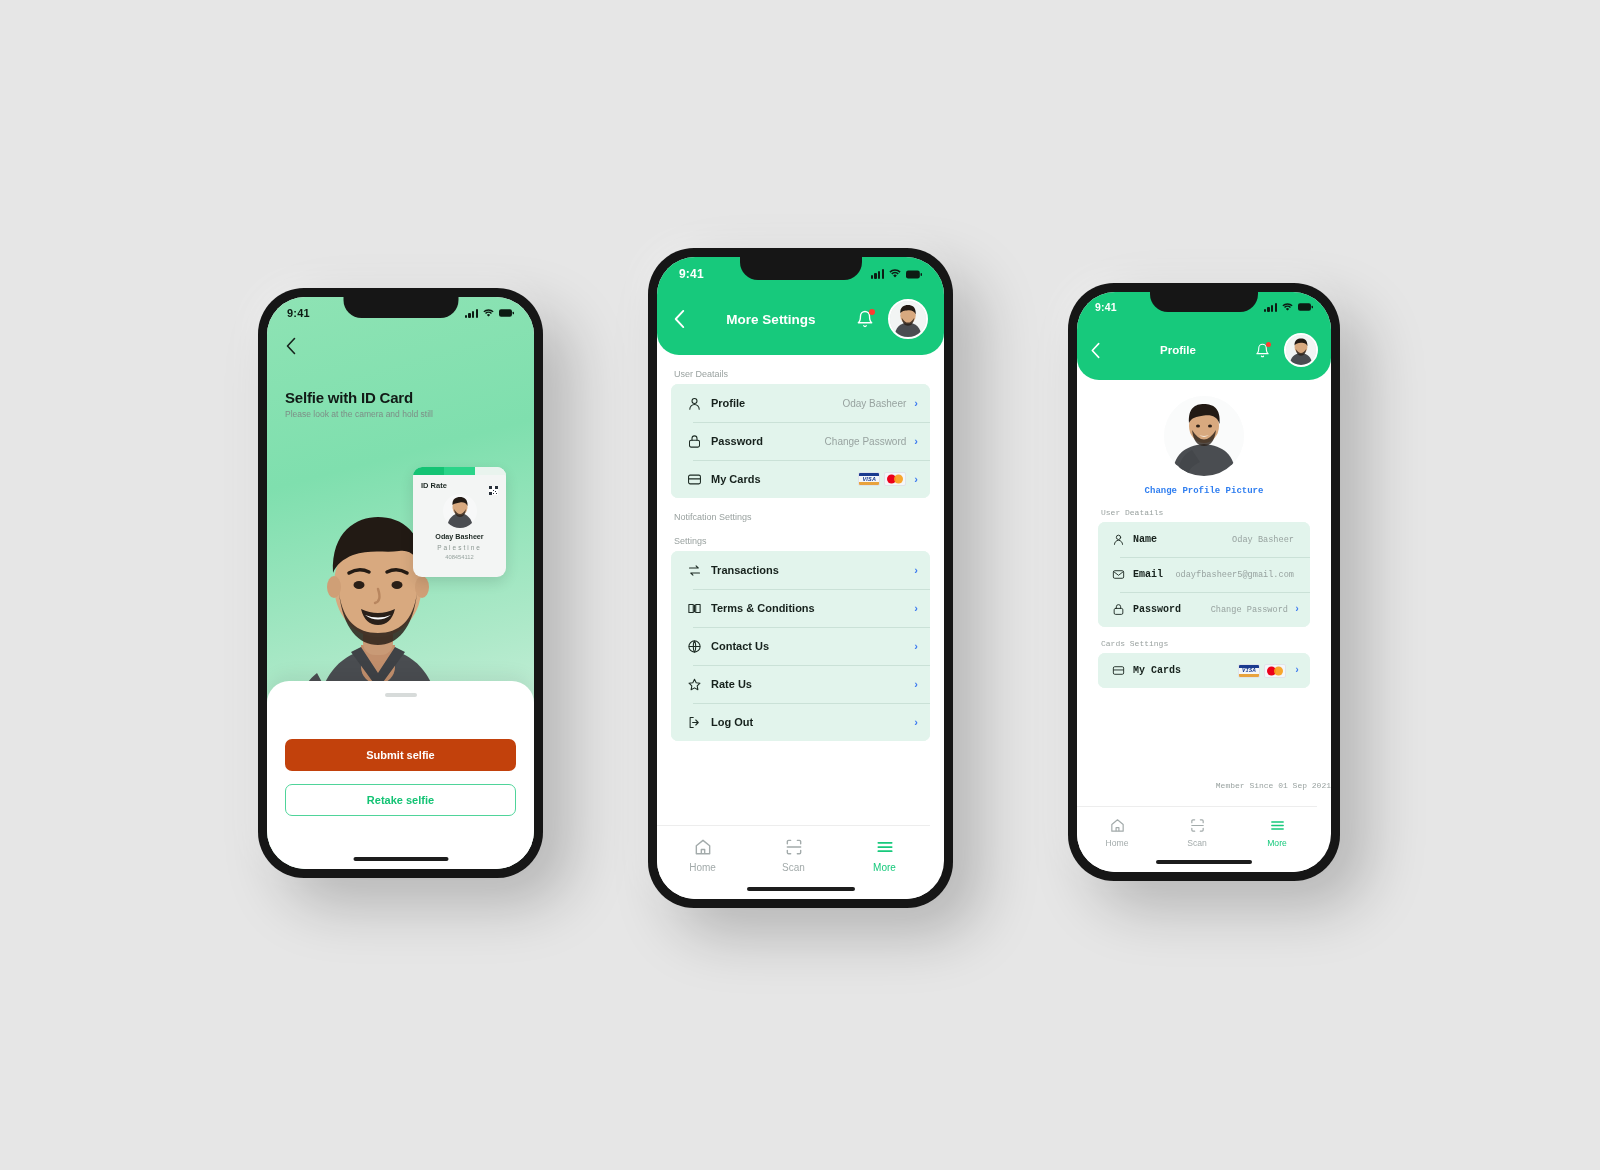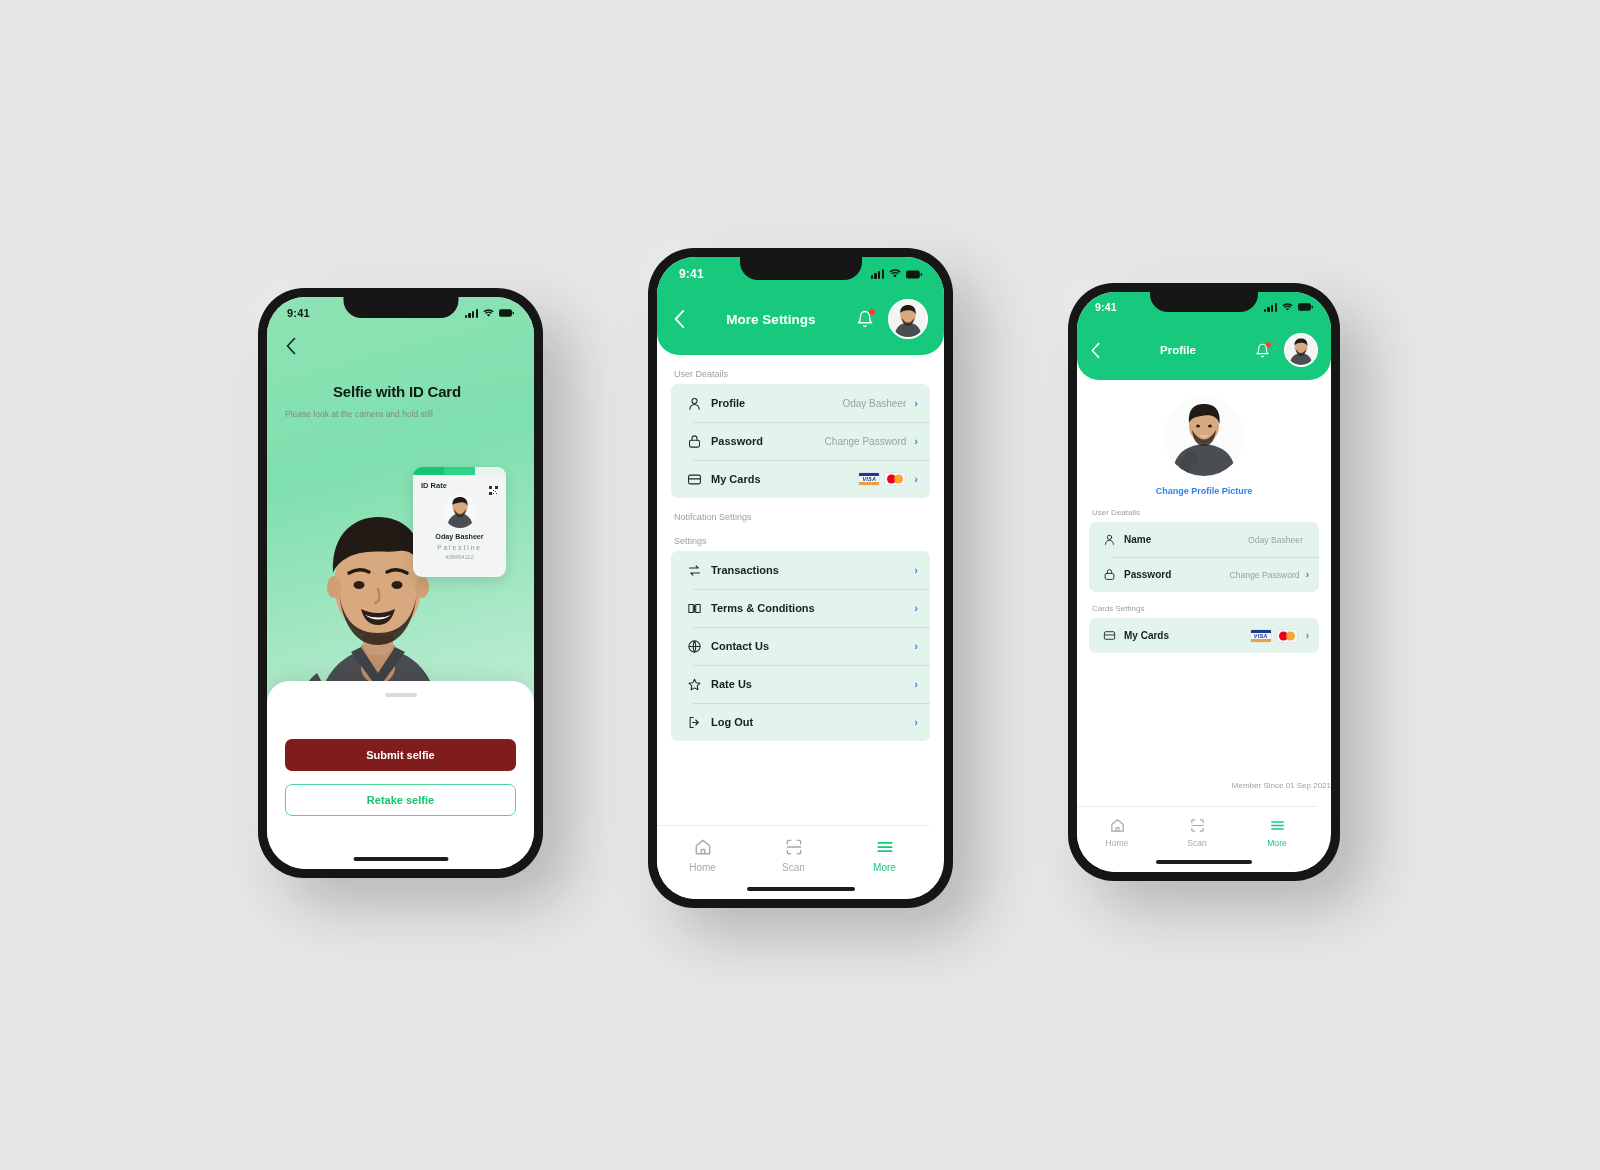--- a/index.html
+++ b/index.html
@@ -106,21 +106,21 @@
   
   #phone1 { left: 258px; top: 288px; width: 285px; height: 590px; }
   #phone1 .notch { width: 115px; height: 21px; }
   #phone1 .homebar { width: 95px; height: 4px; }
   #phone1 .statusbar { height: 32px; padding: 0 20px; font-size: 11px; }
   #phone1 .p1-bg {
     position: absolute; inset: 0;
     background: linear-gradient(165deg, #8ee3b4 0%, #7fdfae 30%, #aee9c9 62%, #e9f7ef 100%);
   }
   #phone1 .p1-back { position: absolute; top: 40px; left: 18px; color: #16241c; cursor: pointer; }
-  #phone1 .p1-title { position: absolute; top: 86px; left: 18px; font-size: 15px; font-weight: 700; color: #111a16; letter-spacing: -.2px; margin-left: 48px; }
+  #phone1 .p1-title { position: absolute; top: 92px; left: 18px; font-size: 15px; font-weight: 700; color: #111a16; letter-spacing: -.2px; }
   #phone1 .p1-sub { position: absolute; top: 112px; left: 18px; font-size: 8.5px; color: #7d8d86; }
   #phone1 .selfie {
     position: absolute; left: 6px; top: 160px; width: 210px; height: 290px;
   }
   #phone1 .idcard {
     position: absolute; left: 146px; top: 170px; width: 93px; height: 110px;
     background: #f3f5f4; border-radius: 9px; overflow: hidden;
     box-shadow: 0 5px 14px rgba(0,0,0,.12);
   }
   #phone1 .idcard .stripe { display: flex; height: 8px; }
@@ -136,21 +136,21 @@
   #phone1 .id-country { text-align: center; font-size: 6.5px; color: #8a9691; letter-spacing: 2px; margin-top: 3px; }
   #phone1 .id-num { text-align: center; font-size: 5.8px; color: #98a4a0; margin-top: 3px; }
   #phone1 .sheet {
     position: absolute; left: 0; right: 0; bottom: 0; height: 188px;
     background: #fff; border-radius: 22px 22px 38px 38px;
     box-shadow: 0 -6px 18px rgba(0,0,0,.07);
   }
   #phone1 .grab { width: 32px; height: 3.5px; border-radius: 2px; background: #d7dbda; margin: 12px auto 0; }
   .btn-primary {
     display: flex; align-items: center; justify-content: center;
-    background: #7f1d1d; color: #fff; border-radius: 7px; font-weight: 700; cursor: pointer;
+    background: #c2410c; color: #fff; border-radius: 7px; font-weight: 700; cursor: pointer;
   }
   .btn-outline {
     display: flex; align-items: center; justify-content: center;
     background: #fff; color: #14c374; border: 1.3px solid #4fd49a;
     border-radius: 7px; font-weight: 700; cursor: pointer;
   }
   #phone1 .btn-primary { position: absolute; left: 18px; right: 18px; top: 58px; height: 32px; font-size: 11px; }
   #phone1 .btn-outline { position: absolute; left: 18px; right: 18px; top: 103px; height: 32px; font-size: 11px; }
 
   
@@ -199,21 +199,21 @@
   
   #phone3 { left: 1068px; top: 283px; width: 272px; height: 598px; }
   #phone3 .notch { width: 108px; height: 20px; }
   #phone3 .homebar { width: 96px; height: 4px; }
   #phone3 .statusbar { height: 30px; padding: 0 18px; font-size: 10.5px; color: #fff; }
   #phone3 .ghead { height: 88px; padding: 0 13px 13px; }
   #phone3 .ghead-title { font-size: 11.5px; }
   #phone3 .avatar { width: 34px; height: 34px; }
   #phone3 .bell svg { width: 15px; height: 15px; }
   #phone3 .bell .dot { width: 5px; height: 5px; }
-  #phone3 .body { position: absolute; top: 88px; left: 0; right: 0; bottom: 66px; background: #fff; padding: 0 12px; }
+  #phone3 .body { position: absolute; top: 88px; left: 0; right: 0; bottom: 66px; background: #fff; padding: 0 21px; font-family: Liberation Mono, monospace; }
   #phone3 .bigavatar {
     width: 80px; height: 80px; border-radius: 50%; margin: 16px auto 0;
     background: #fafbfb; position: relative; overflow: hidden;
   }
   #phone3 .change-pic { text-align: center; color: #2f7ef0; font-size: 9px; font-weight: 600; margin-top: 10px; cursor: pointer; }
   #phone3 .sec-label { font-size: 8px; margin: 12px 0 5px 3px; }
   #phone3 .row { height: 35px; padding: 0 10px; }
   #phone3 .row-icon { width: 20px; height: 20px; }
   #phone3 .row-icon svg { width: 13px; height: 13px; }
   #phone3 .row-label { font-size: 10px; margin-left: 5px; }
@@ -599,20 +599,30 @@
               <svg viewBox="0 0 24 24" fill="none" stroke="#1d2b24" stroke-width="1.7" stroke-linecap="round">
                   <circle cx="12" cy="8" r="4"></circle>
                   <path d="M4.5 21a7.5 7.5 0 0 1 15 0"></path>
                 </svg>
             </span>
             <span class="row-label">Name</span>
             <span class="row-value">Oday Basheer</span>
           </div>
           <div class="row">
             <span class="row-icon">
+              <svg viewBox="0 0 24 24" fill="none" stroke="#1d2b24" stroke-width="1.7" stroke-linejoin="round">
+                  <rect x="2.5" y="5" width="19" height="14" rx="2.5"></rect>
+                  <path d="M3.5 7l8.5 6.5L20.5 7"></path>
+                </svg>
+            </span>
+            <span class="row-label">Email</span>
+            <span class="row-value">odayfbasheer5@gmail.com</span>
+          </div>
+          <div class="row">
+            <span class="row-icon">
               <svg viewBox="0 0 24 24" fill="none" stroke="#1d2b24" stroke-width="1.7" stroke-linecap="round" stroke-linejoin="round">
                   <rect x="4" y="10" width="16" height="11" rx="2.5"></rect>
                   <path d="M8 10V7a4 4 0 0 1 8 0v3"></path>
                 </svg>
             </span>
             <span class="row-label">Password</span>
             <span class="row-value">Change Password</span>
             <span class="chev">›</span>
           </div>
         </div>

